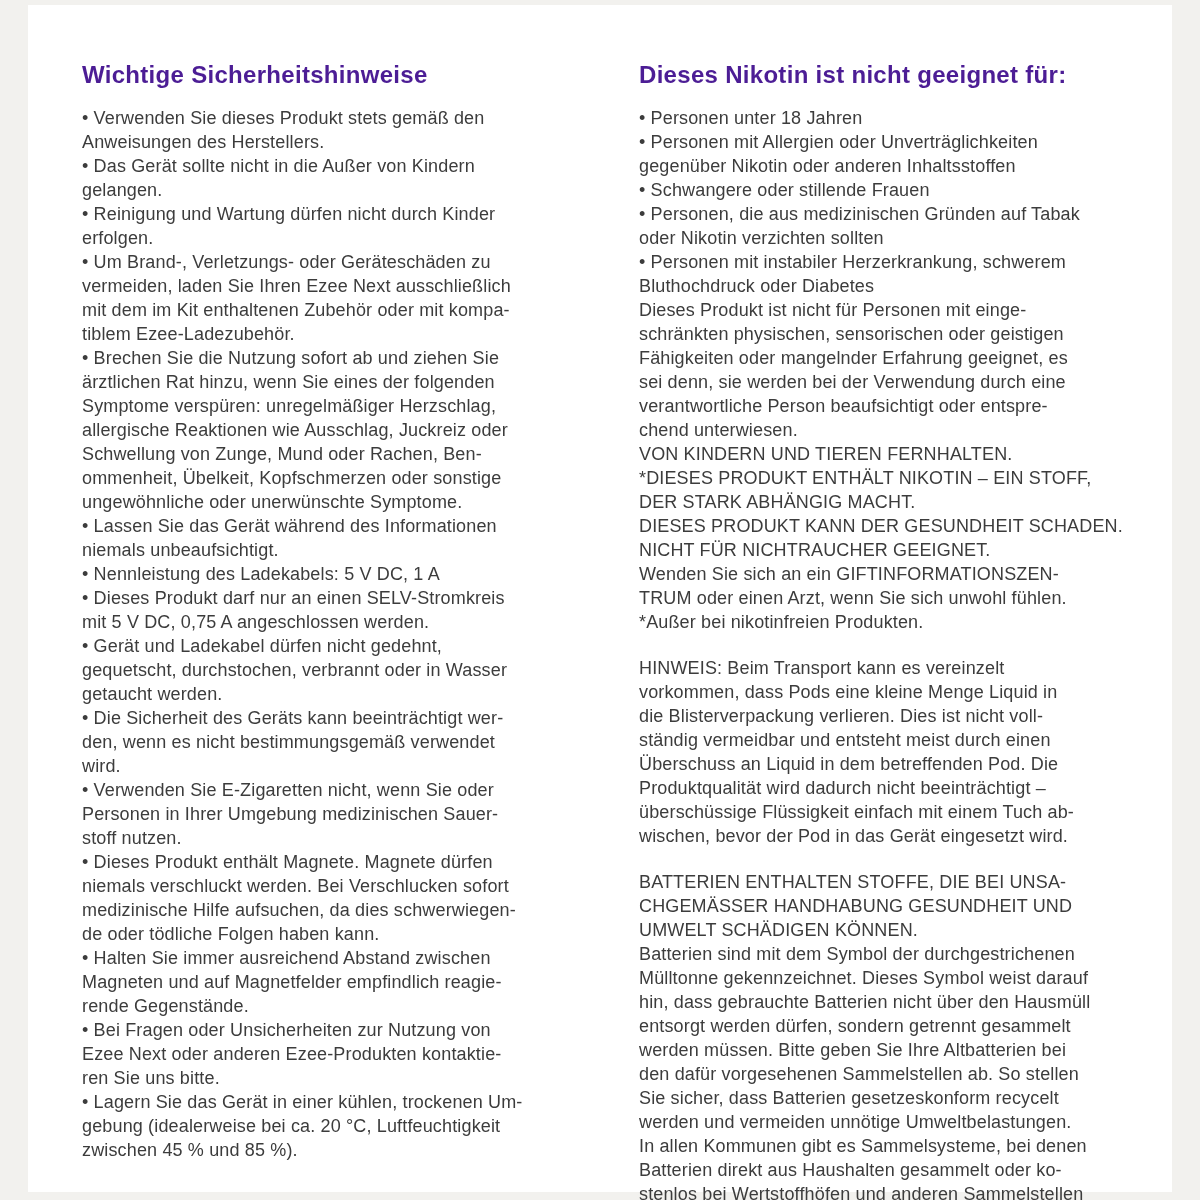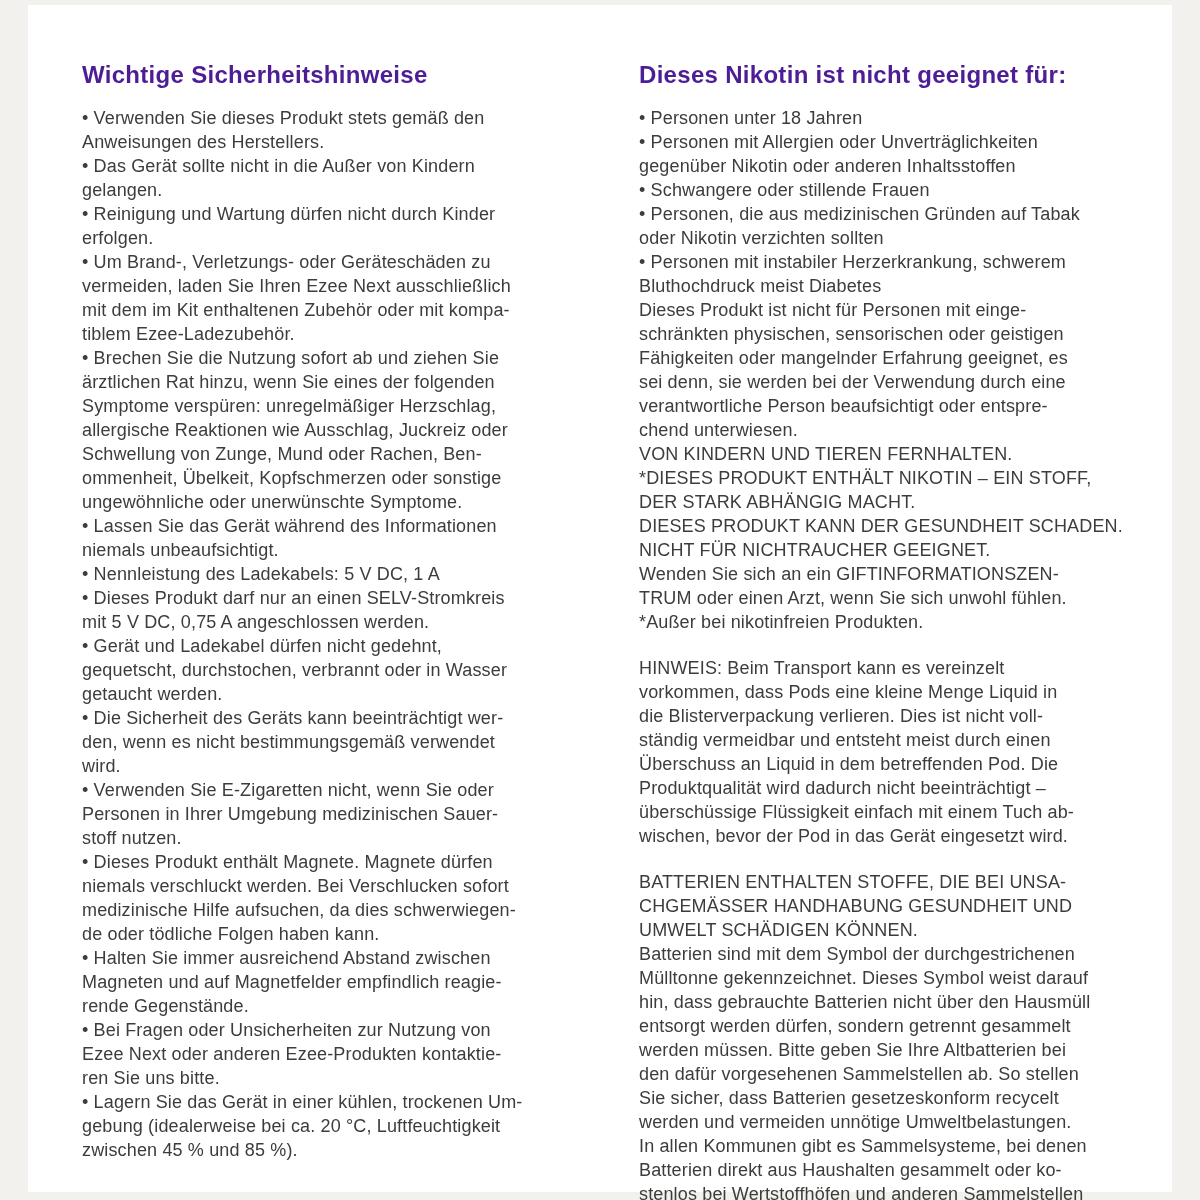--- a/index.html
+++ b/index.html
@@ -109,21 +109,21 @@
   <div class="column column-right">
     <h2 class="col-heading">Dieses Nikotin ist nicht geeignet für:</h2>
     <div class="blocks">
         <div class="para">• Personen unter 18 Jahren</div>
         <div class="para">• Personen mit Allergien oder Unverträglichkeiten
 gegenüber Nikotin oder anderen Inhaltsstoffen</div>
         <div class="para">• Schwangere oder stillende Frauen</div>
         <div class="para">• Personen, die aus medizinischen Gründen auf Tabak
 oder Nikotin verzichten sollten</div>
         <div class="para">• Personen mit instabiler Herzerkrankung, schwerem
-Bluthochdruck meist Diabetes</div>
+Bluthochdruck oder Diabetes</div>
         <div class="para">Dieses Produkt ist nicht für Personen mit einge-
 schränkten physischen, sensorischen oder geistigen
 Fähigkeiten oder mangelnder Erfahrung geeignet, es
 sei denn, sie werden bei der Verwendung durch eine
 verantwortliche Person beaufsichtigt oder entspre-
 chend unterwiesen.</div>
         <div class="para">VON KINDERN UND TIEREN FERNHALTEN.
 *DIESES PRODUKT ENTHÄLT NIKOTIN – EIN STOFF,
 DER STARK ABHÄNGIG MACHT.
 DIESES PRODUKT KANN DER GESUNDHEIT SCHADEN.

